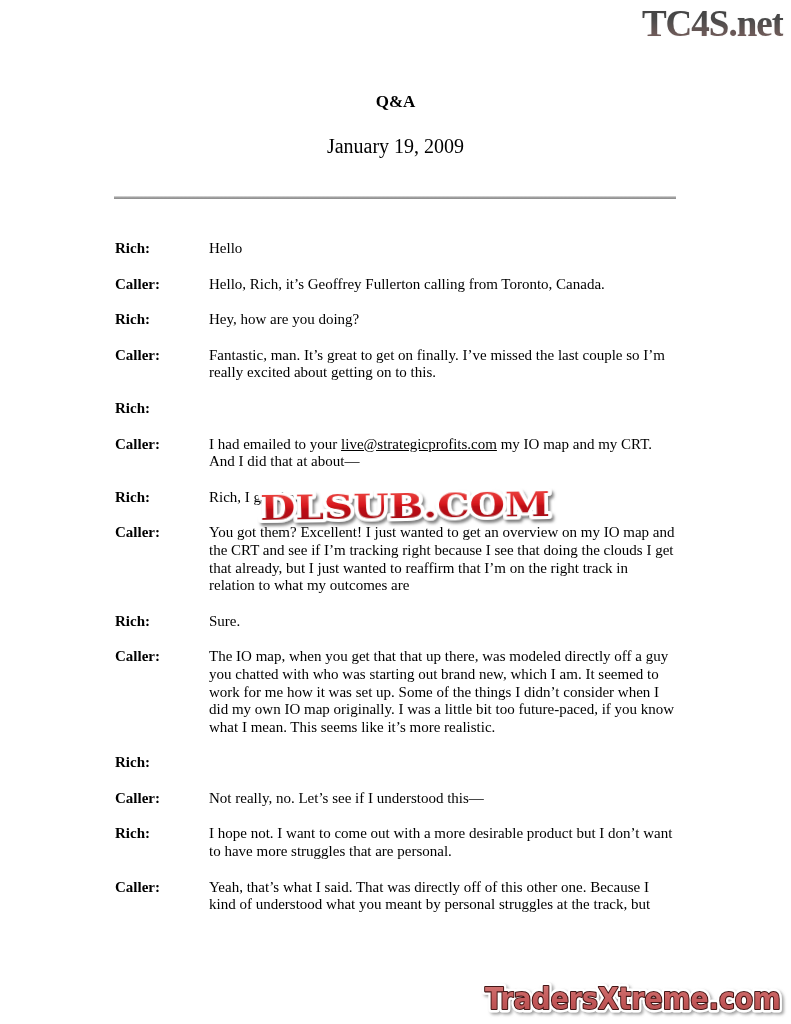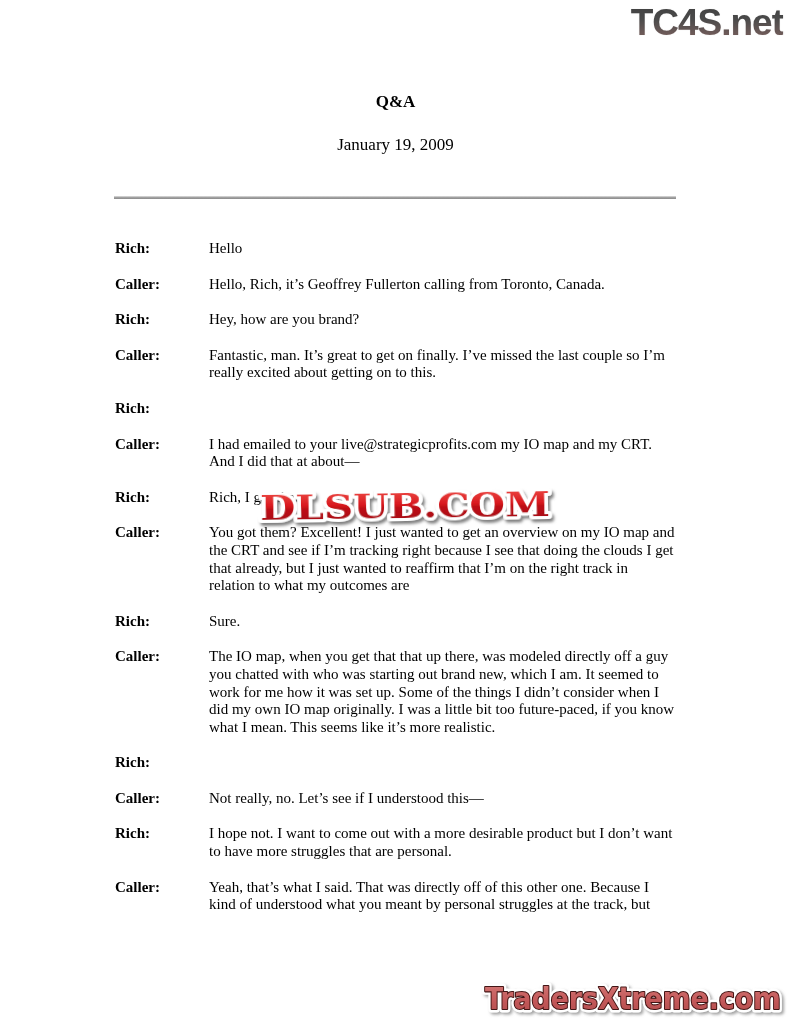--- a/index.html
+++ b/index.html
@@ -9,21 +9,21 @@
     background:#ffffff;
     overflow:hidden;
     font-family:"Liberation Serif", serif;
     color:#000000;
   }
 
   
   .site-logo {
     position:absolute;
     top:2px; right:8px;
-    font-family:Liberation Sans, sans-serif;
+    font-family:Liberation Serif, serif;
     font-weight:bold;
     font-size:37px;
     letter-spacing:-1px;
     background:linear-gradient(180deg,#2e2e2e 0%,#3c3c3c 40%,#6d5350 78%,#9c7d76 100%);
     -webkit-background-clip:text;
     background-clip:text;
     color:transparent;
     text-shadow:0 0 1px rgba(120,120,120,0.25);
     text-align:center;
   }
@@ -32,21 +32,21 @@
     position:absolute;
     top:92px; left:0; width:100%;
     text-align:center;
     font-weight:bold;
     font-size:17px;
   }
   .page-date {
     position:absolute;
     top:135px; left:0; width:100%;
     text-align:center;
-    font-size:17px;
+    font-size:20px;
   }
 
   .rule {
     position:absolute;
     top:196px; left:114px; width:562px;
     height:3px;
     background:linear-gradient(180deg,#e2e2e2 0%,#9a9a9a 55%,#8d8d8d 100%);
   }
 
   .transcript {
@@ -58,21 +58,21 @@
     margin-bottom:18px;
     font-size:15px;
     line-height:17.6px;
   }
   .speaker {
     width:94px;
     flex-shrink:0;
     font-weight:bold;
   }
   .text { width:468px; }
-  .email-link { cursor:pointer; }
+  .email-link { text-decoration:underline; cursor:pointer; }
 
   
   .watermark {
     position:absolute;
     left:251px; top:478px;
     width:308px; height:54px;
     pointer-events:none;
   }
   .watermark svg { display:block; }
 
@@ -100,21 +100,21 @@
     <div class="text">Hello</div>
   </div>
 
   <div class="row">
     <div class="speaker">Caller:</div>
     <div class="text">Hello, Rich, it’s Geoffrey Fullerton calling from Toronto, Canada.</div>
   </div>
 
   <div class="row">
     <div class="speaker">Rich:</div>
-    <div class="text">Hey, how are you brand?</div>
+    <div class="text">Hey, how are you doing?</div>
   </div>
 
   <div class="row">
     <div class="speaker">Caller:</div>
     <div class="text">Fantastic, man. It’s great to get on finally. I’ve missed the last couple so I’m really excited about getting on to this.</div>
   </div>
 
   <div class="row">
     <div class="speaker">Rich:</div>
   </div>

